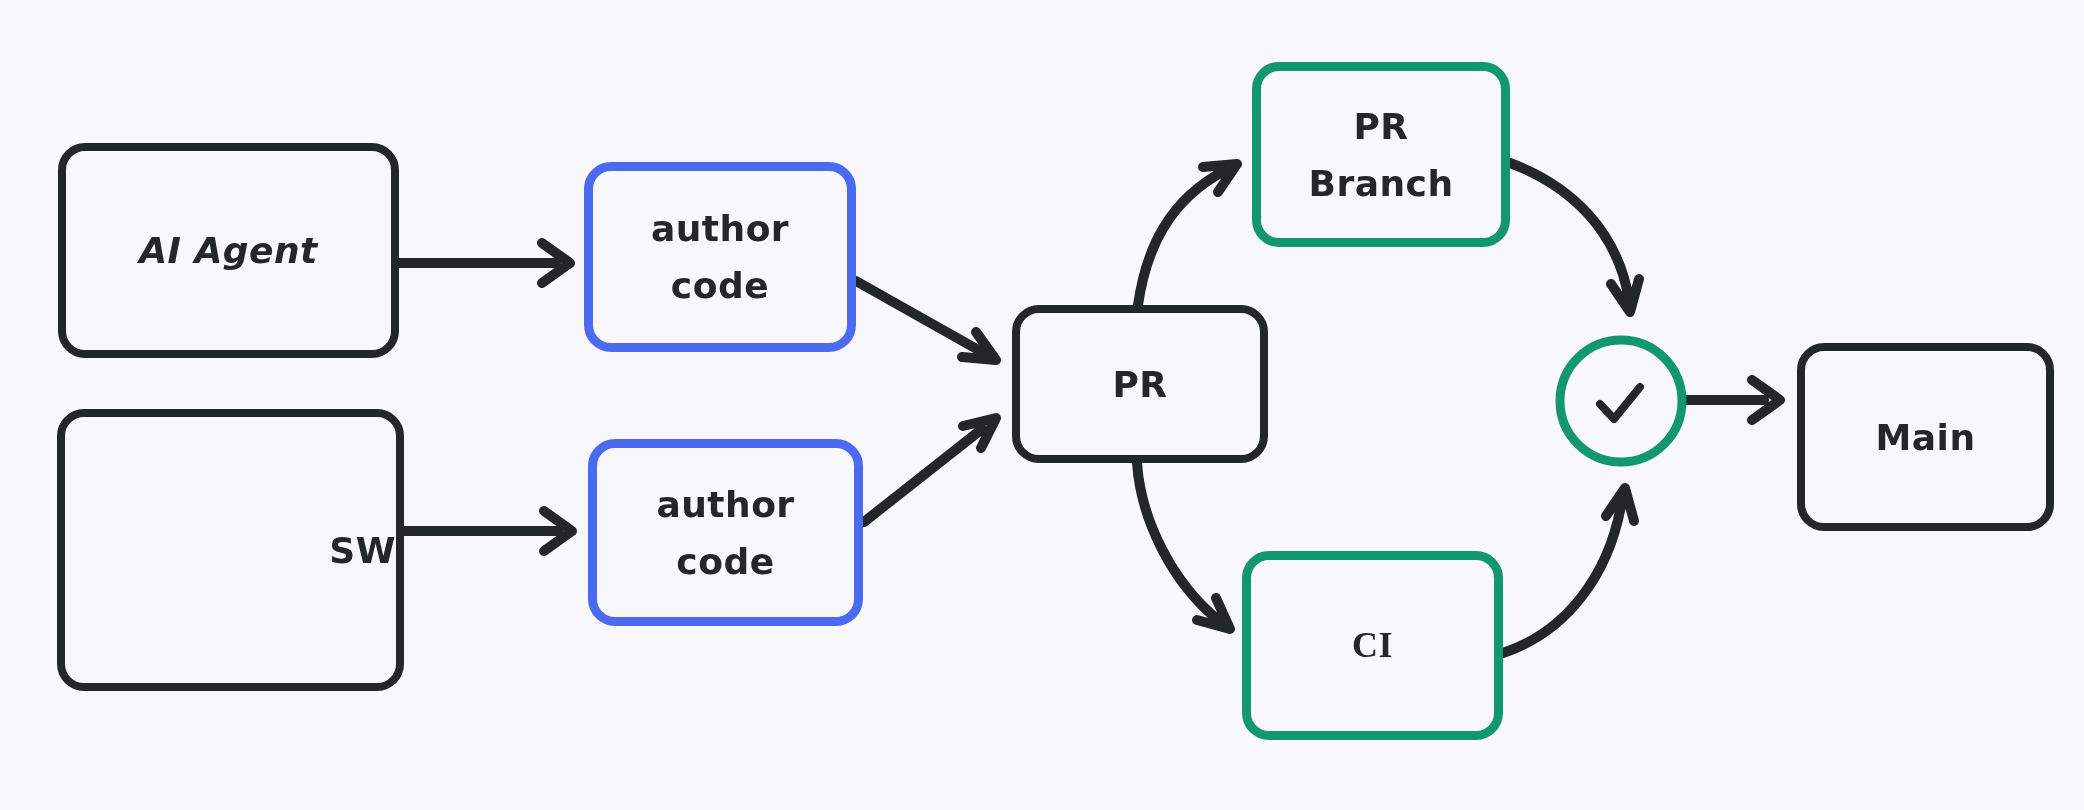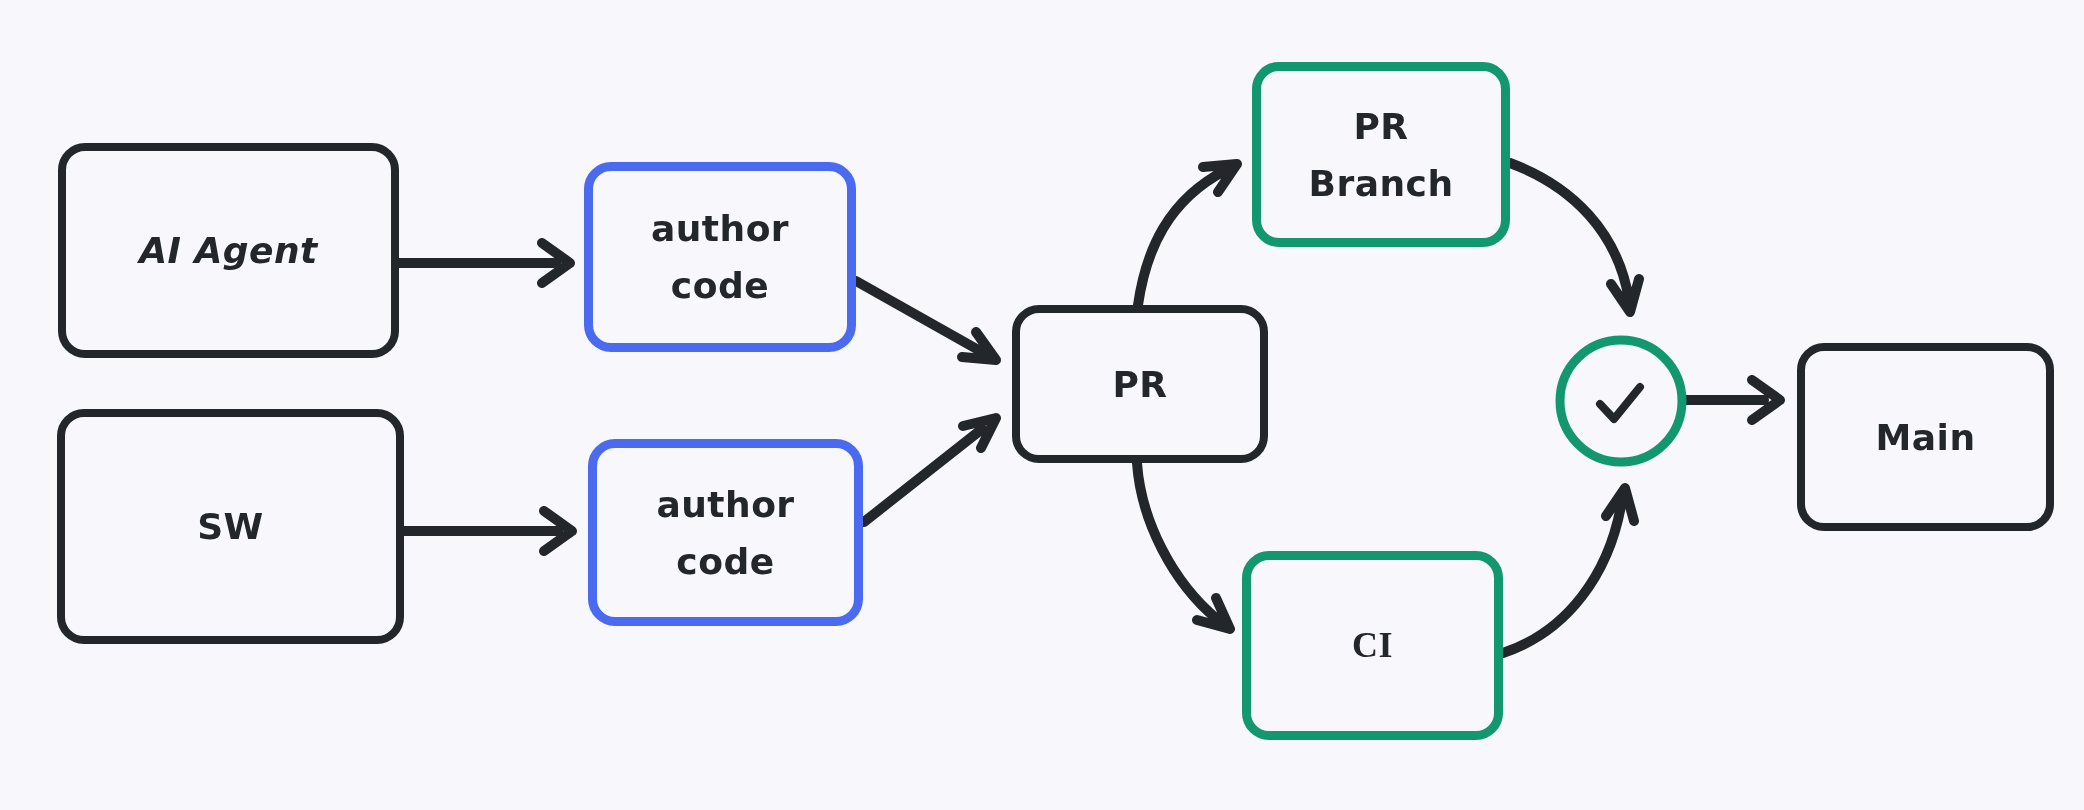--- a/index.html
+++ b/index.html
@@ -33,21 +33,21 @@
     font-weight: 600;
     line-height: 57px;
     letter-spacing: 0.5px;
     background: transparent;
   }
   .node.black { border: 8px solid var(--ink, #23262b); }
   .node.blue  { border: 9px solid var(--blue, #4a6bef); }
   .node.green { border: 9px solid var(--green, #12976f); }
 
   .n-ai      { left: 58px;   top: 143px; width: 341px; height: 215px; font-style: italic; }
-  .n-sw      { left: 57px;   top: 409px; width: 347px; height: 235px; }
+  .n-sw      { left: 57px;   top: 409px; width: 347px; height: 282px; align-items: flex-end; }
   .n-author1 { left: 584px;  top: 162px; width: 272px; height: 190px; }
   .n-author2 { left: 588px;  top: 439px; width: 275px; height: 187px; }
   .n-pr      { left: 1012px; top: 305px; width: 256px; height: 158px; }
   .n-review  { left: 1252px; top: 62px;  width: 258px; height: 185px; }
   .n-ci      { left: 1242px; top: 551px; width: 261px; height: 189px; font-family: Liberation Serif, serif; }
   .n-main    { left: 1797px; top: 311px; width: 257px; height: 188px; margin-top: 32px; }
 
   .stroke-ink {
     fill: none;
     stroke: var(--ink, #23262b);

